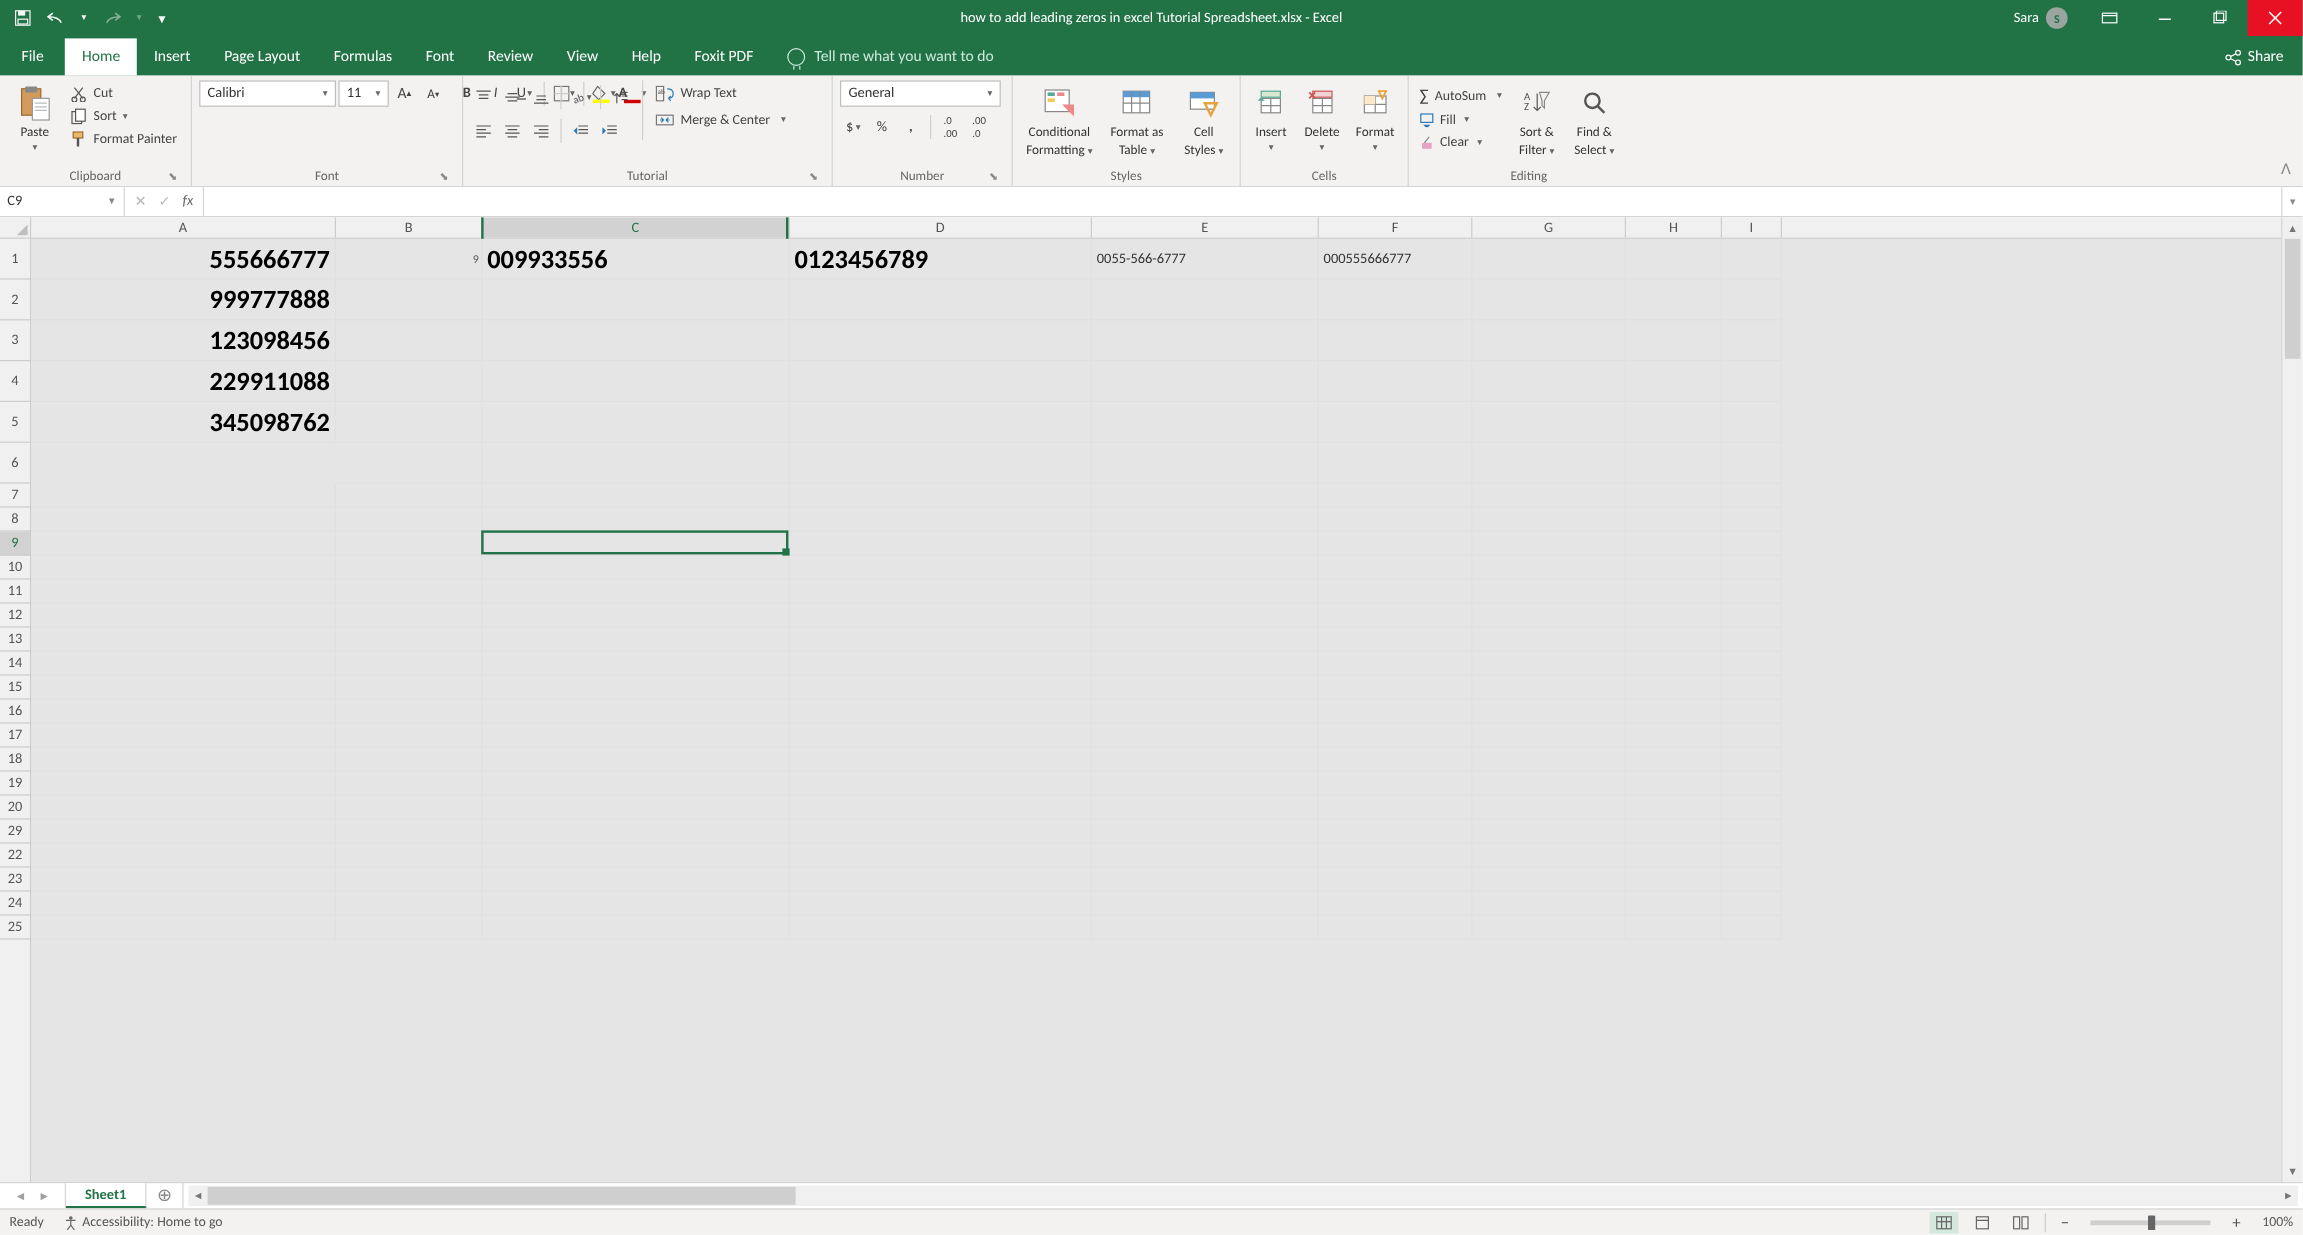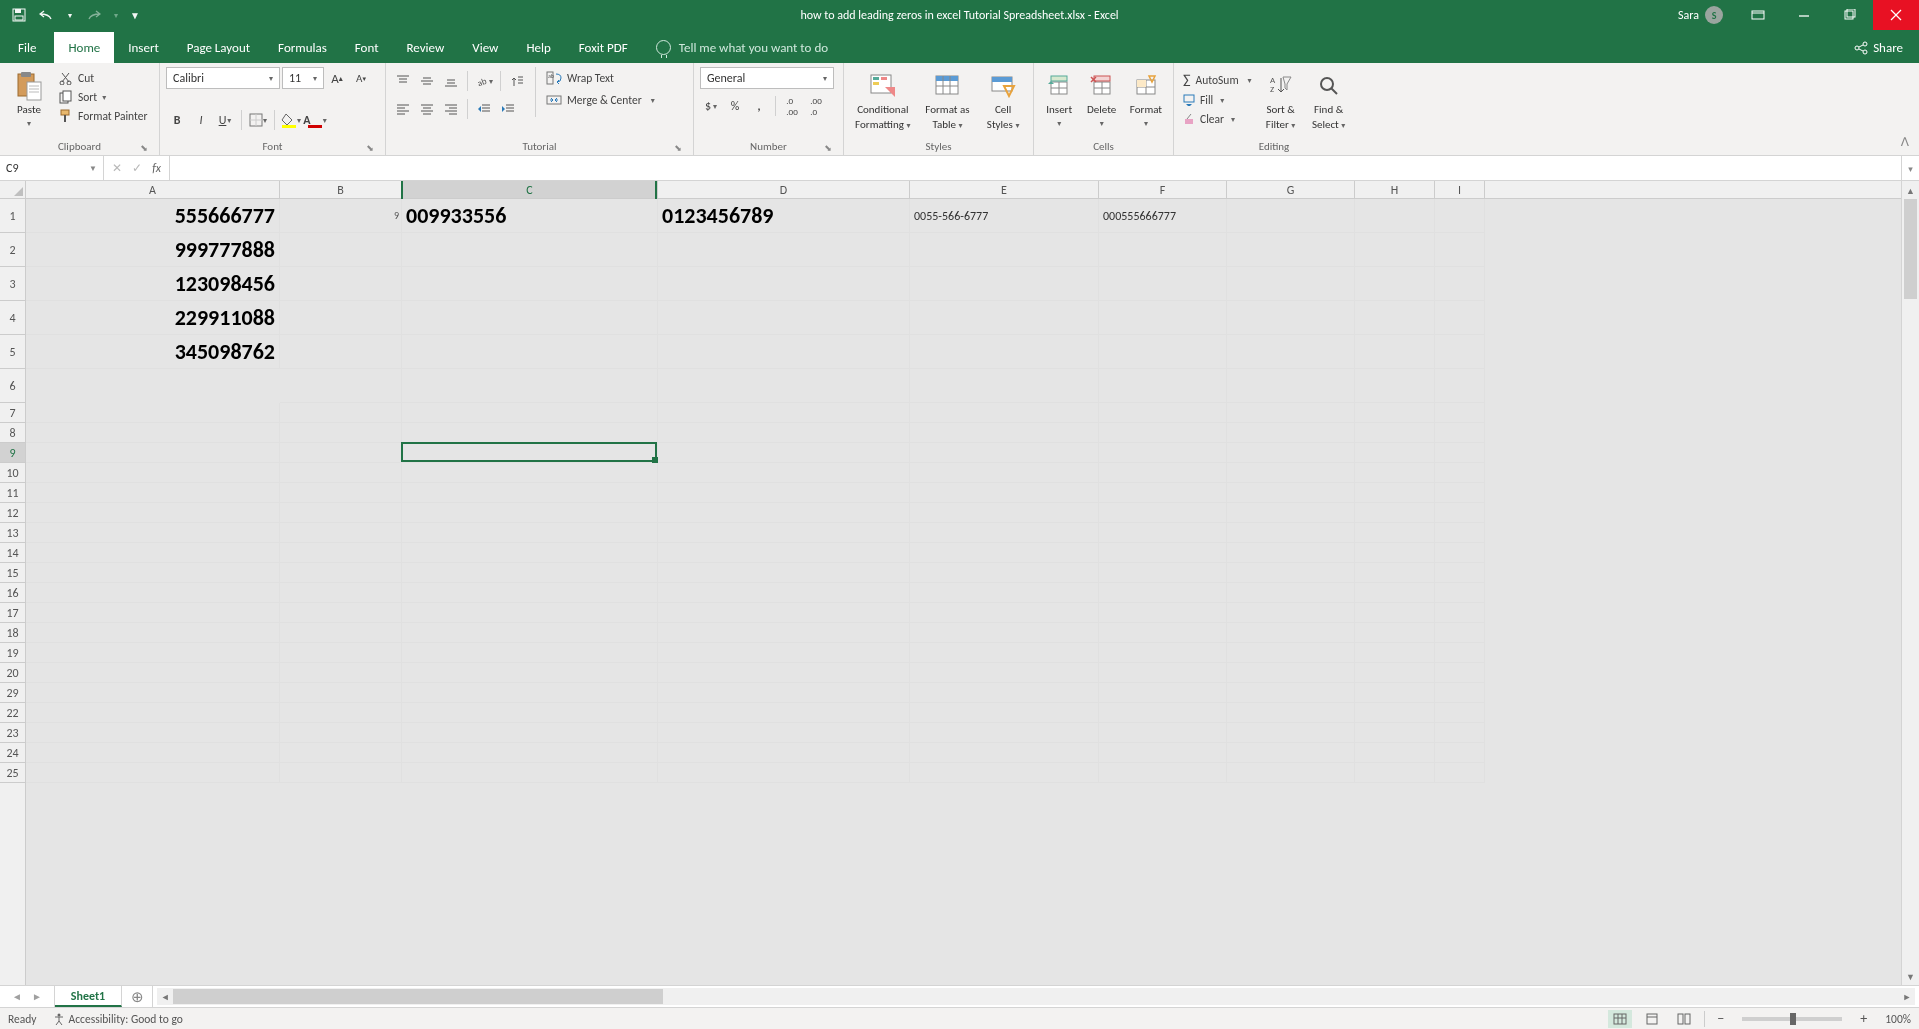--- a/index.html
+++ b/index.html
@@ -218,21 +218,21 @@
               <line x1="6" y1="6" x2="6" y2="13" stroke="#555" stroke-width="2"></line>
             </svg>
             <span>Format Painter</span>
           </div>
       </div>
     </div>
     <div class="group-label"><span>Clipboard</span><span class="dlaunch">⬊</span></div>
   </div>
 
   <div class="group" style="width:226px">
-    <div class="group-body" style="flex-direction:column;gap:20px">
+    <div class="group-body" style="gap:6px">
       <div class="hrow">
         <div class="font-combo fc-name">
             <span>Calibri</span>
             <span class="caret">▾</span>
           </div>
         <div class="font-combo fc-size">
             <span>11</span>
             <span class="caret">▾</span>
           </div>
         <div class="mini" style="font-size:13px">A<sup style="font-size:8px">▴</sup></div>
@@ -860,21 +860,21 @@
 </div>
 
 <div class="status-bar">
   <div class="status-left">
     <span>Ready</span>
     <span style="display:flex;align-items:center;gap:4px">
         <svg width="12" height="12">
           <circle cx="6" cy="2" r="1.5" fill="#666"></circle>
           <path d="M2 4 L10 4 M6 4 L6 8 M6 8 L3 12 M6 8 L9 12" stroke="#666" fill="none"></path>
         </svg>
-        <span>Accessibility: Good to go</span>
+        <span>Accessibility: Home to go</span>
       </span>
   </div>
   <div class="status-right">
     <div class="view-btn act">
         <svg width="14" height="12">
           <rect x="1" y="1" width="12" height="10" fill="none" stroke="#666"></rect>
           <line x1="5" y1="1" x2="5" y2="11" stroke="#666"></line>
           <line x1="9" y1="1" x2="9" y2="11" stroke="#666"></line>
           <line x1="1" y1="5" x2="13" y2="5" stroke="#666"></line>
         </svg>

